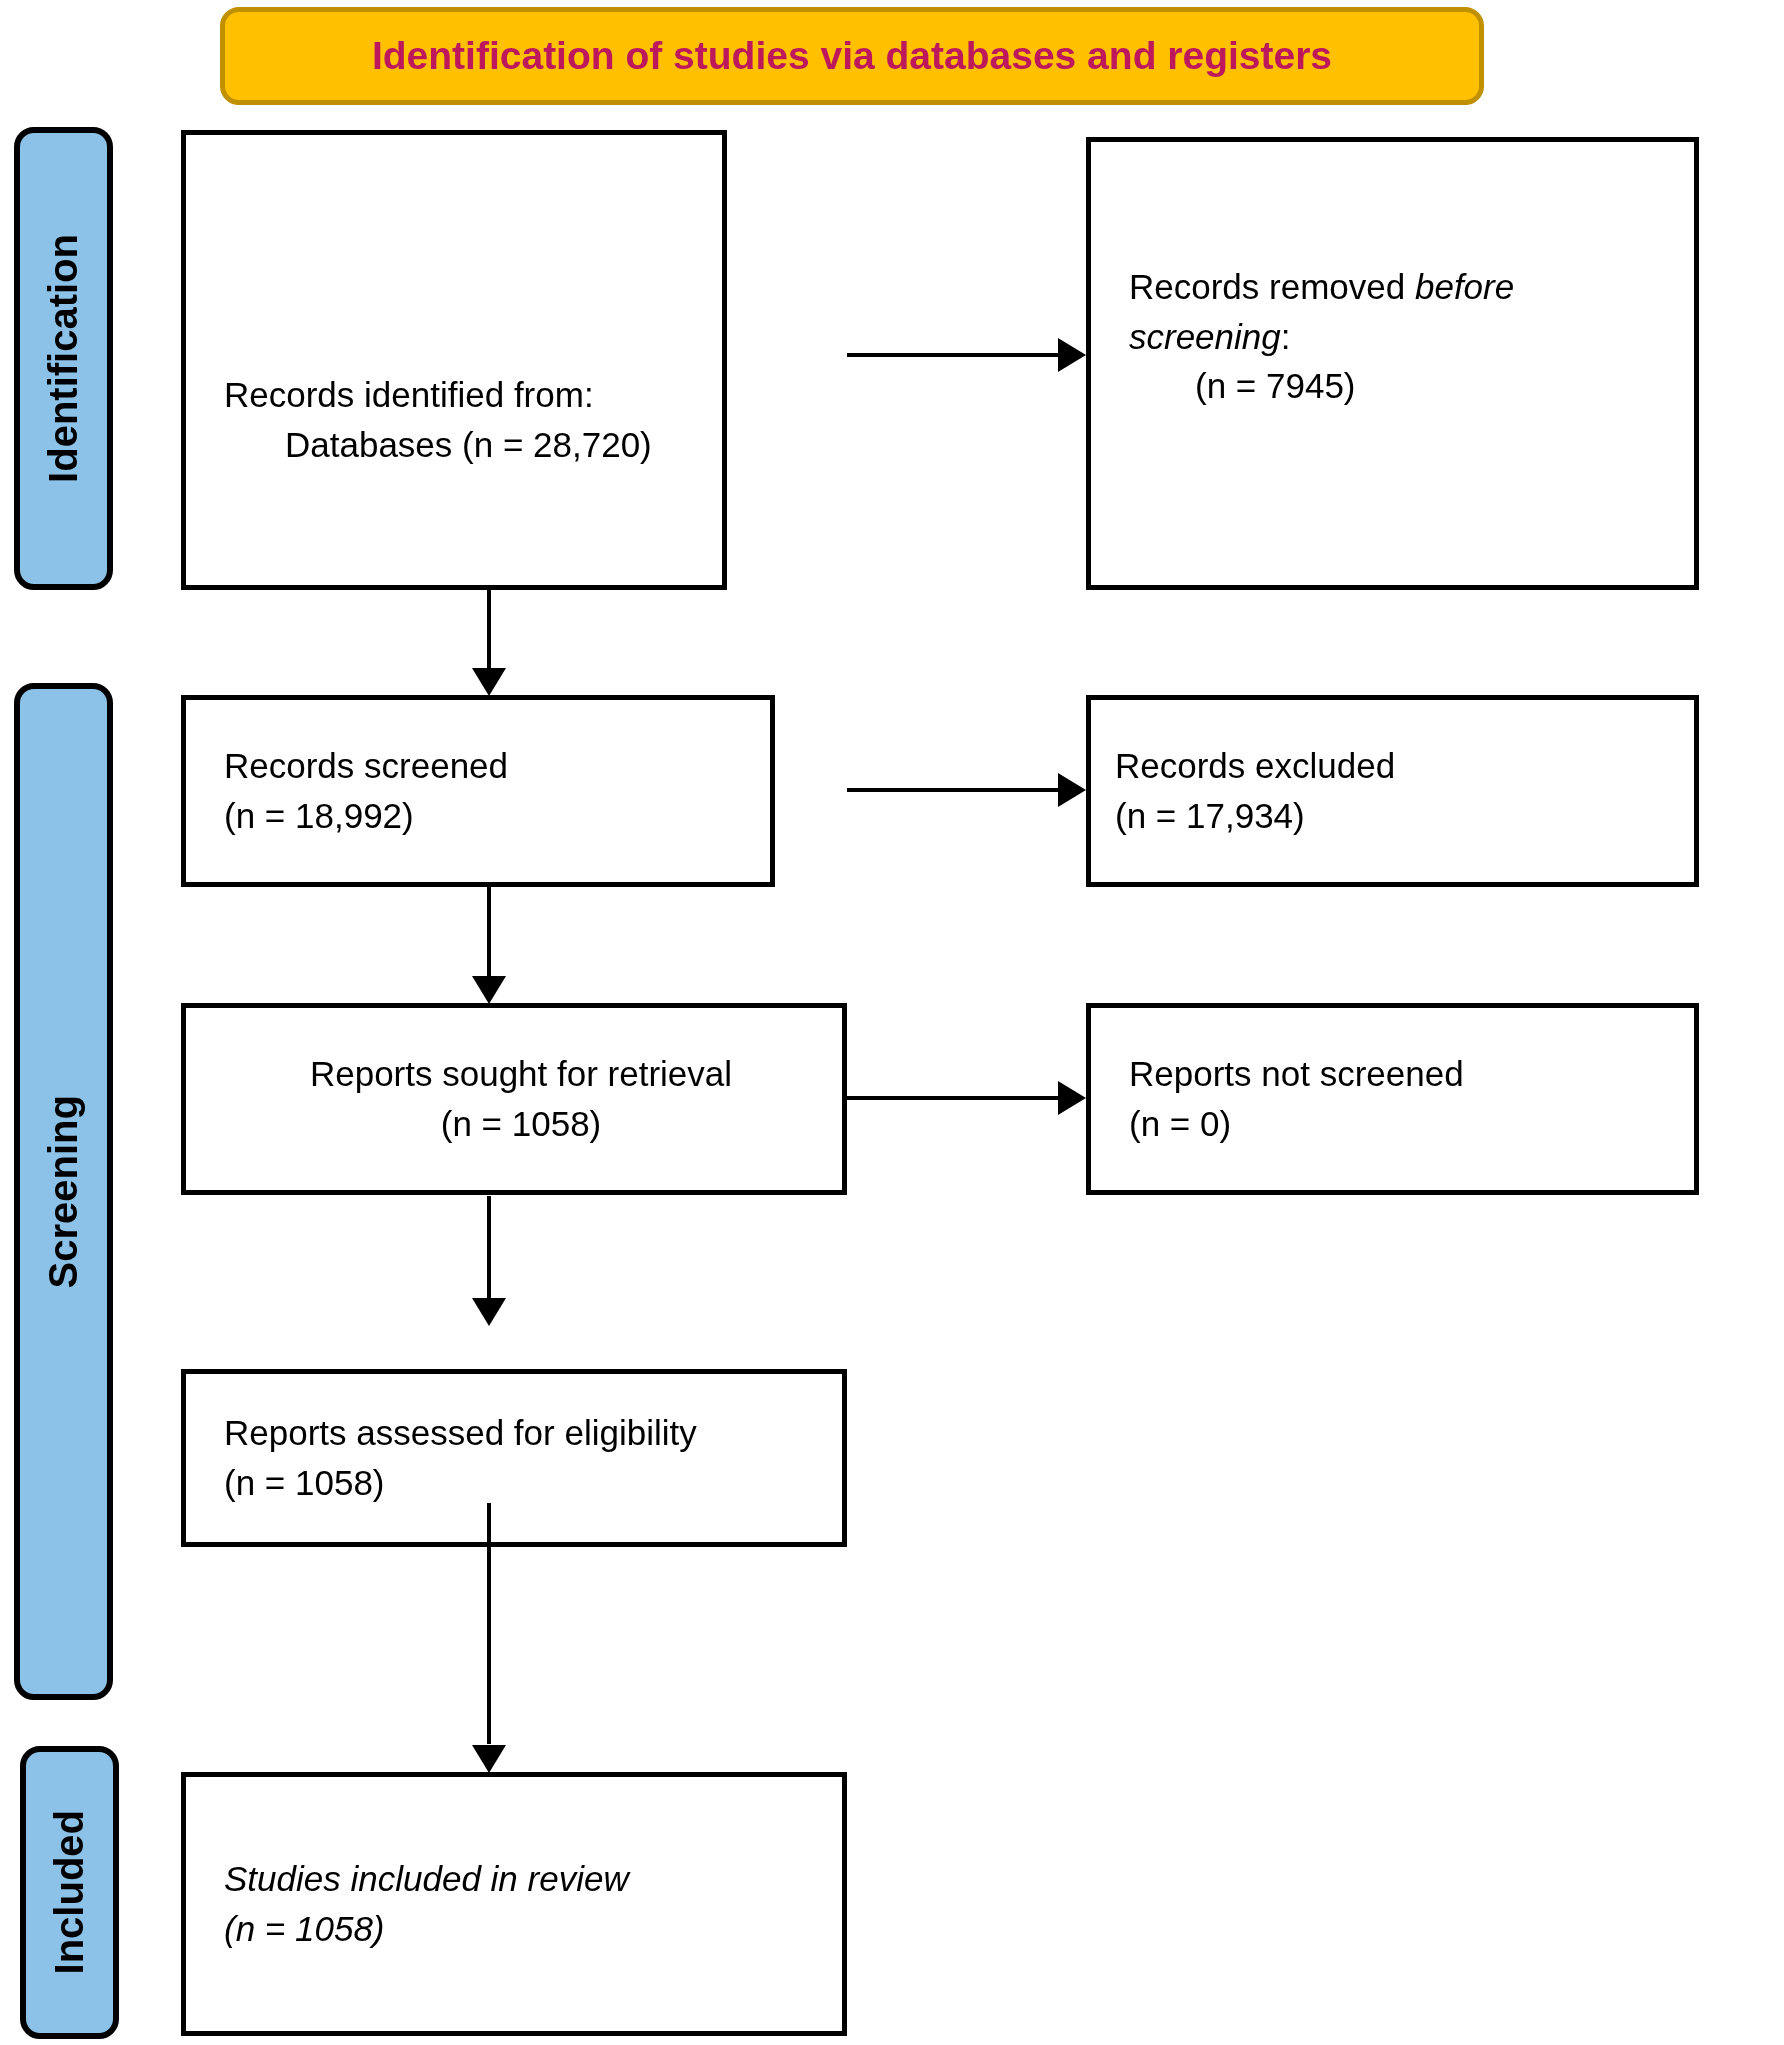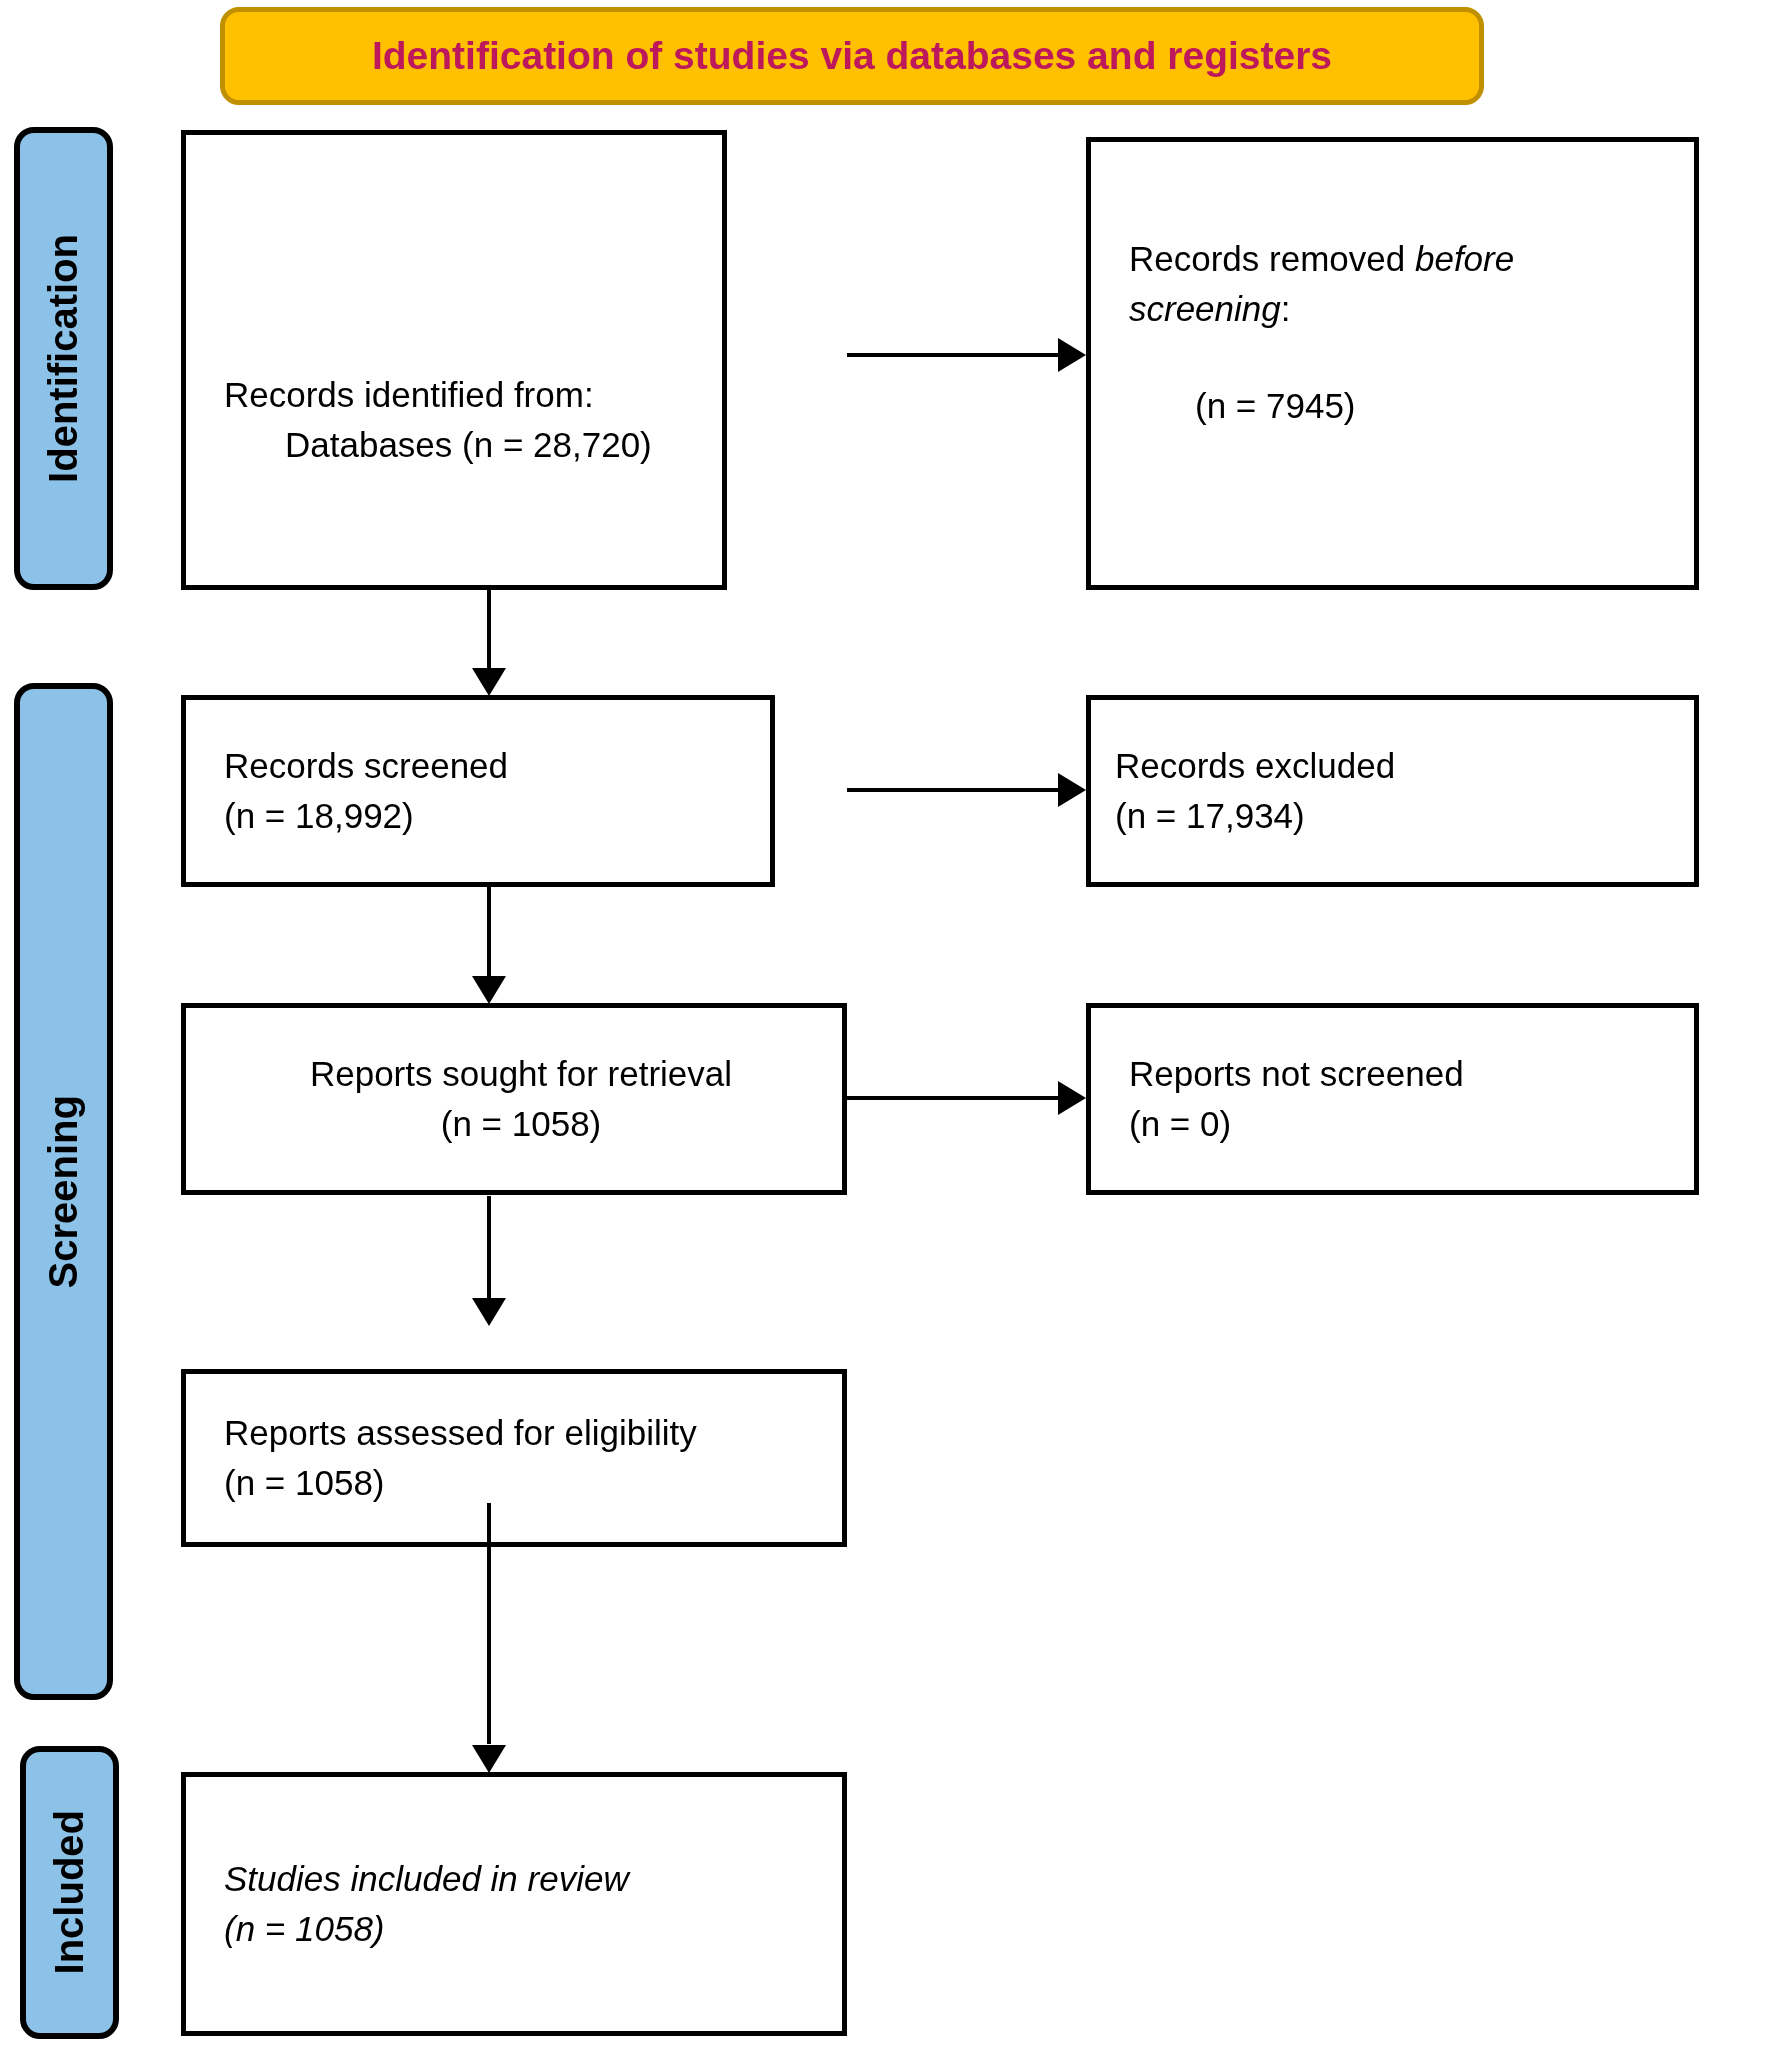--- a/index.html
+++ b/index.html
@@ -77,21 +77,21 @@
   .indent-lg { padding-left: 66px; }
   .limit-wrap { max-width: 504px; }
 
   .box-a { left: 181px;  top: 130px;  width: 546px; height: 460px; }
   .box-a.top-anchored { padding-top: 235px; }
   .box-b { left: 181px;  top: 695px; width: 594px; height: 192px; }
   .box-c { left: 181px;  top: 1003px; width: 666px; height: 192px; text-align: center; }
   .box-d { left: 181px;  top: 1325px; width: 666px; height: 178px; margin-top: 44px; }
   .box-e { left: 181px;  top: 1772px; width: 666px; height: 264px; font-style: italic; }
   .box-f { left: 1086px; top: 137px;  width: 613px; height: 453px; }
-  .box-f.top-anchored { padding-top: 92px; gap: 48px; }
+  .box-f.top-anchored { padding-top: 120px; }
   .box-g { left: 1086px; top: 695px; width: 613px; height: 192px; padding-left: 24px; }
   .box-h { left: 1086px; top: 1003px; width: 613px; height: 192px; }
 
   
   .hline, .vline {
     position: absolute;
     background: #000;
   }
   .hline { height: 4.3px; }
   .vline { width: 4.3px; }

